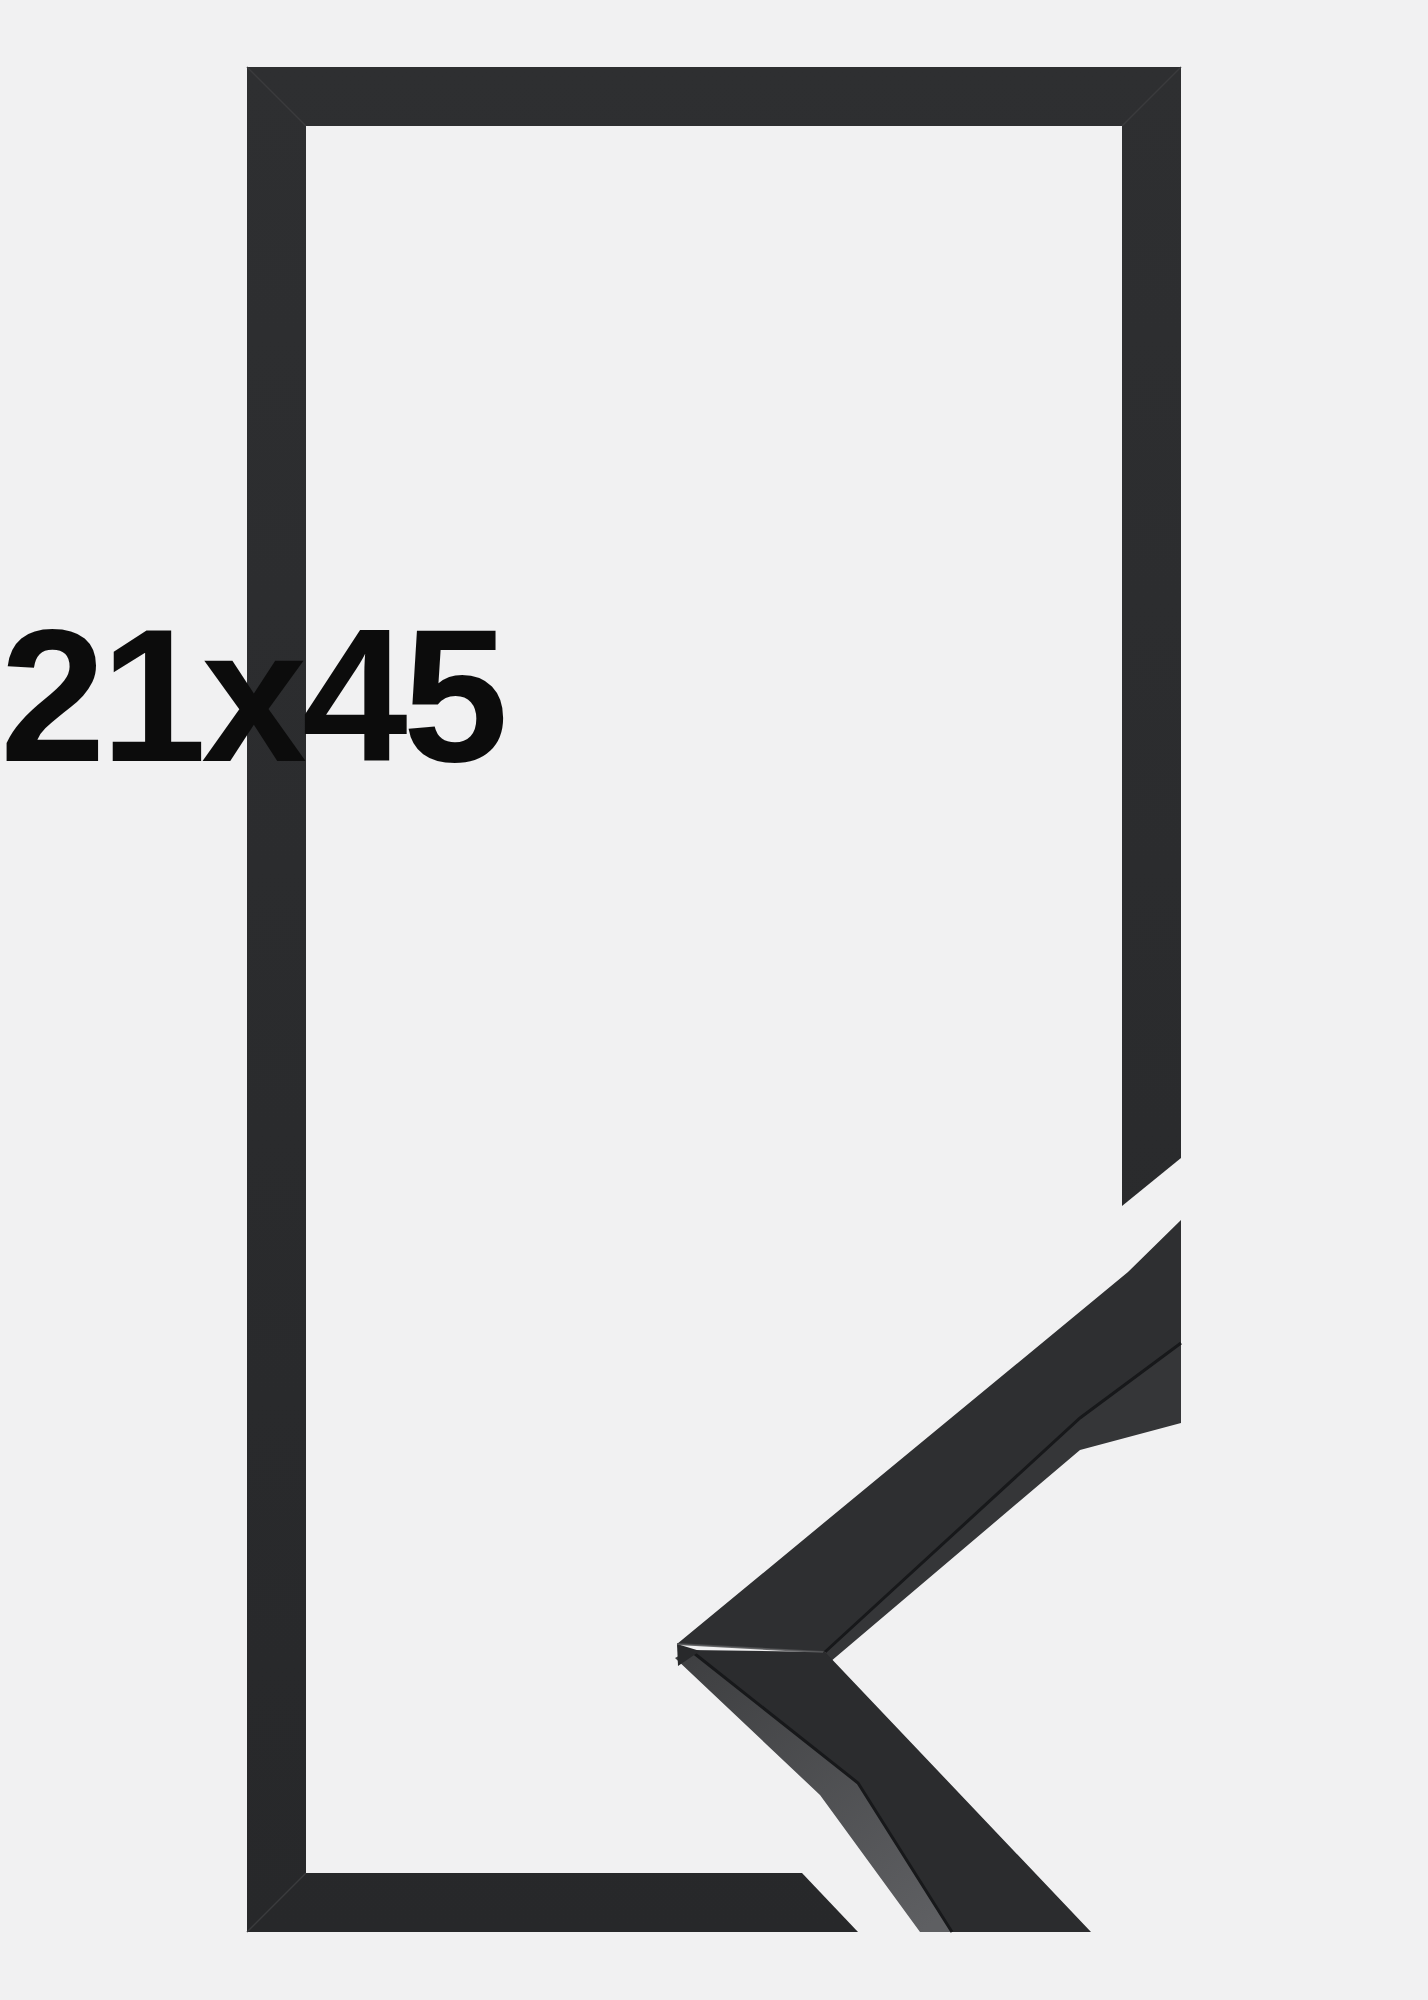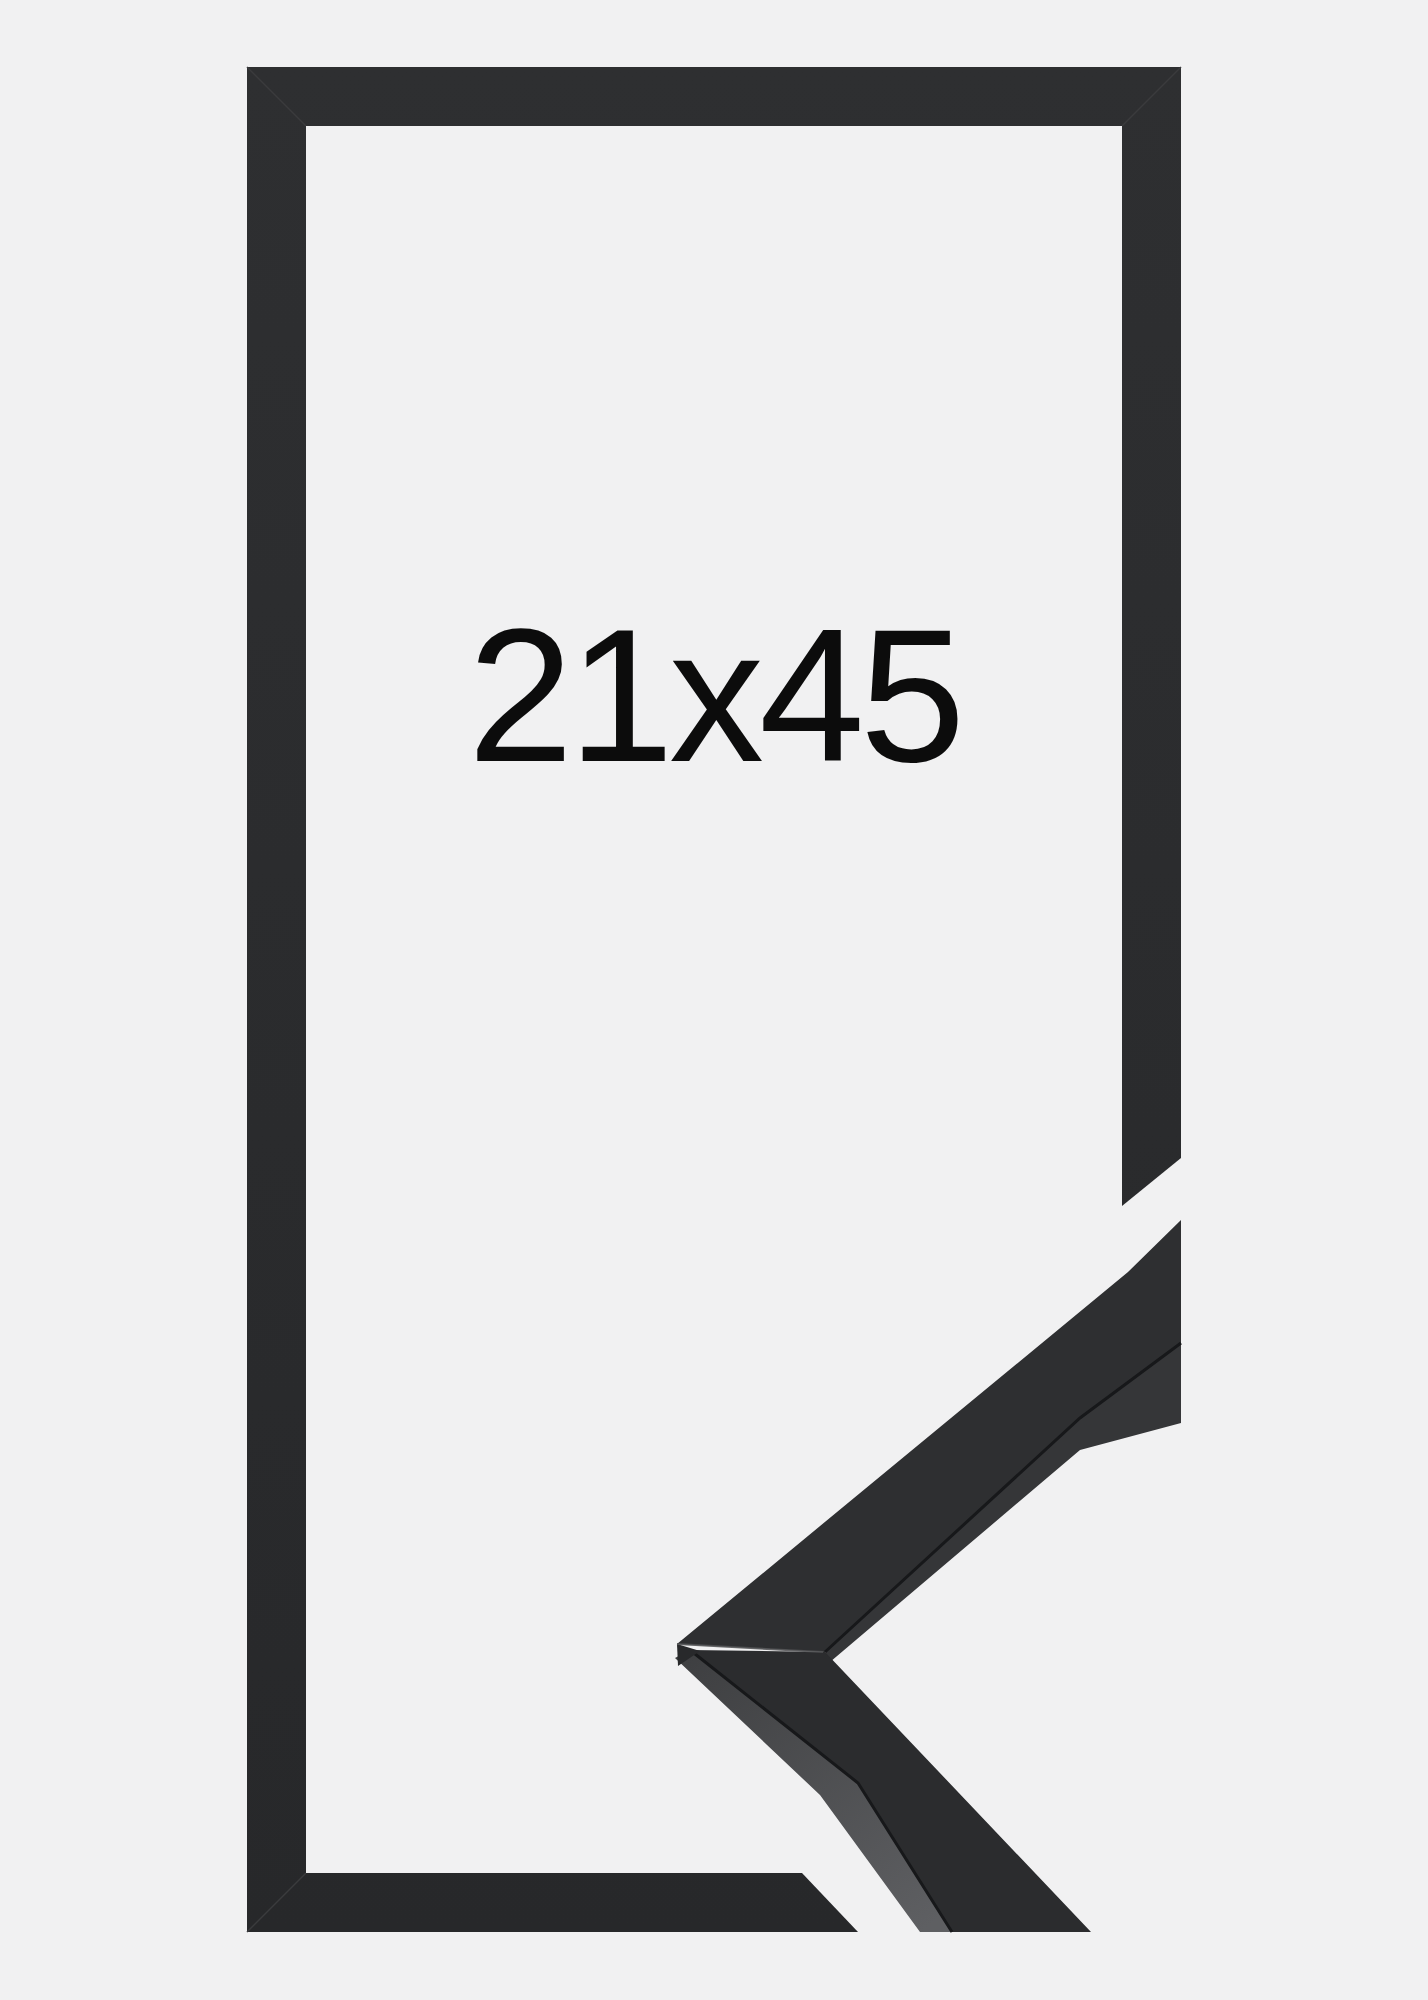--- a/index.html
+++ b/index.html
@@ -17,23 +17,23 @@
   .stage svg {
     position: absolute;
     inset: 0;
     display: block;
   }
   .size-label {
     position: absolute;
     top: 600px;
     left: 0;
     width: 100%;
-    text-align: center;
+    text-align: left;
     font-family: "Liberation Sans", sans-serif;
-    font-weight: 400;
+    font-weight: 700;
     font-size: 190px;
     line-height: 1;
     letter-spacing: -5px;
     color: #0c0c0c;
     user-select: none;
   }
 </style>
 </head>
 <body>
 

